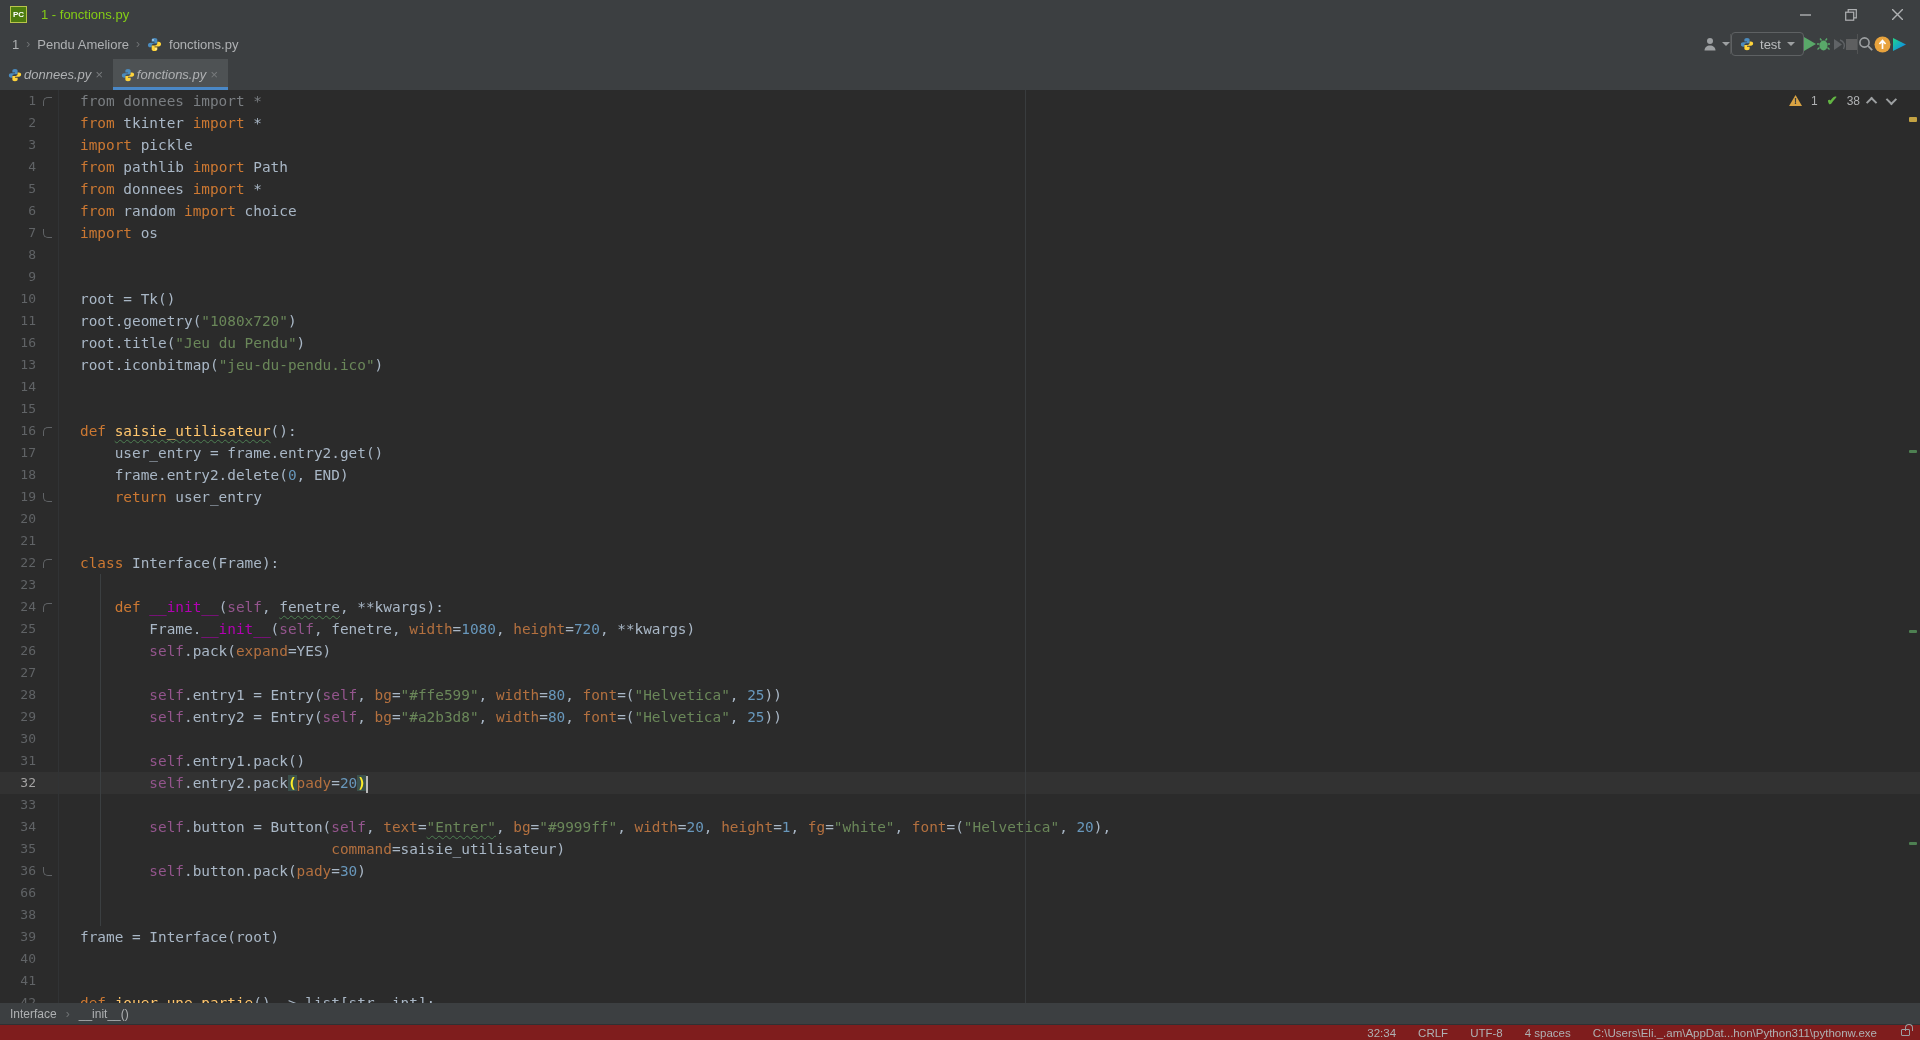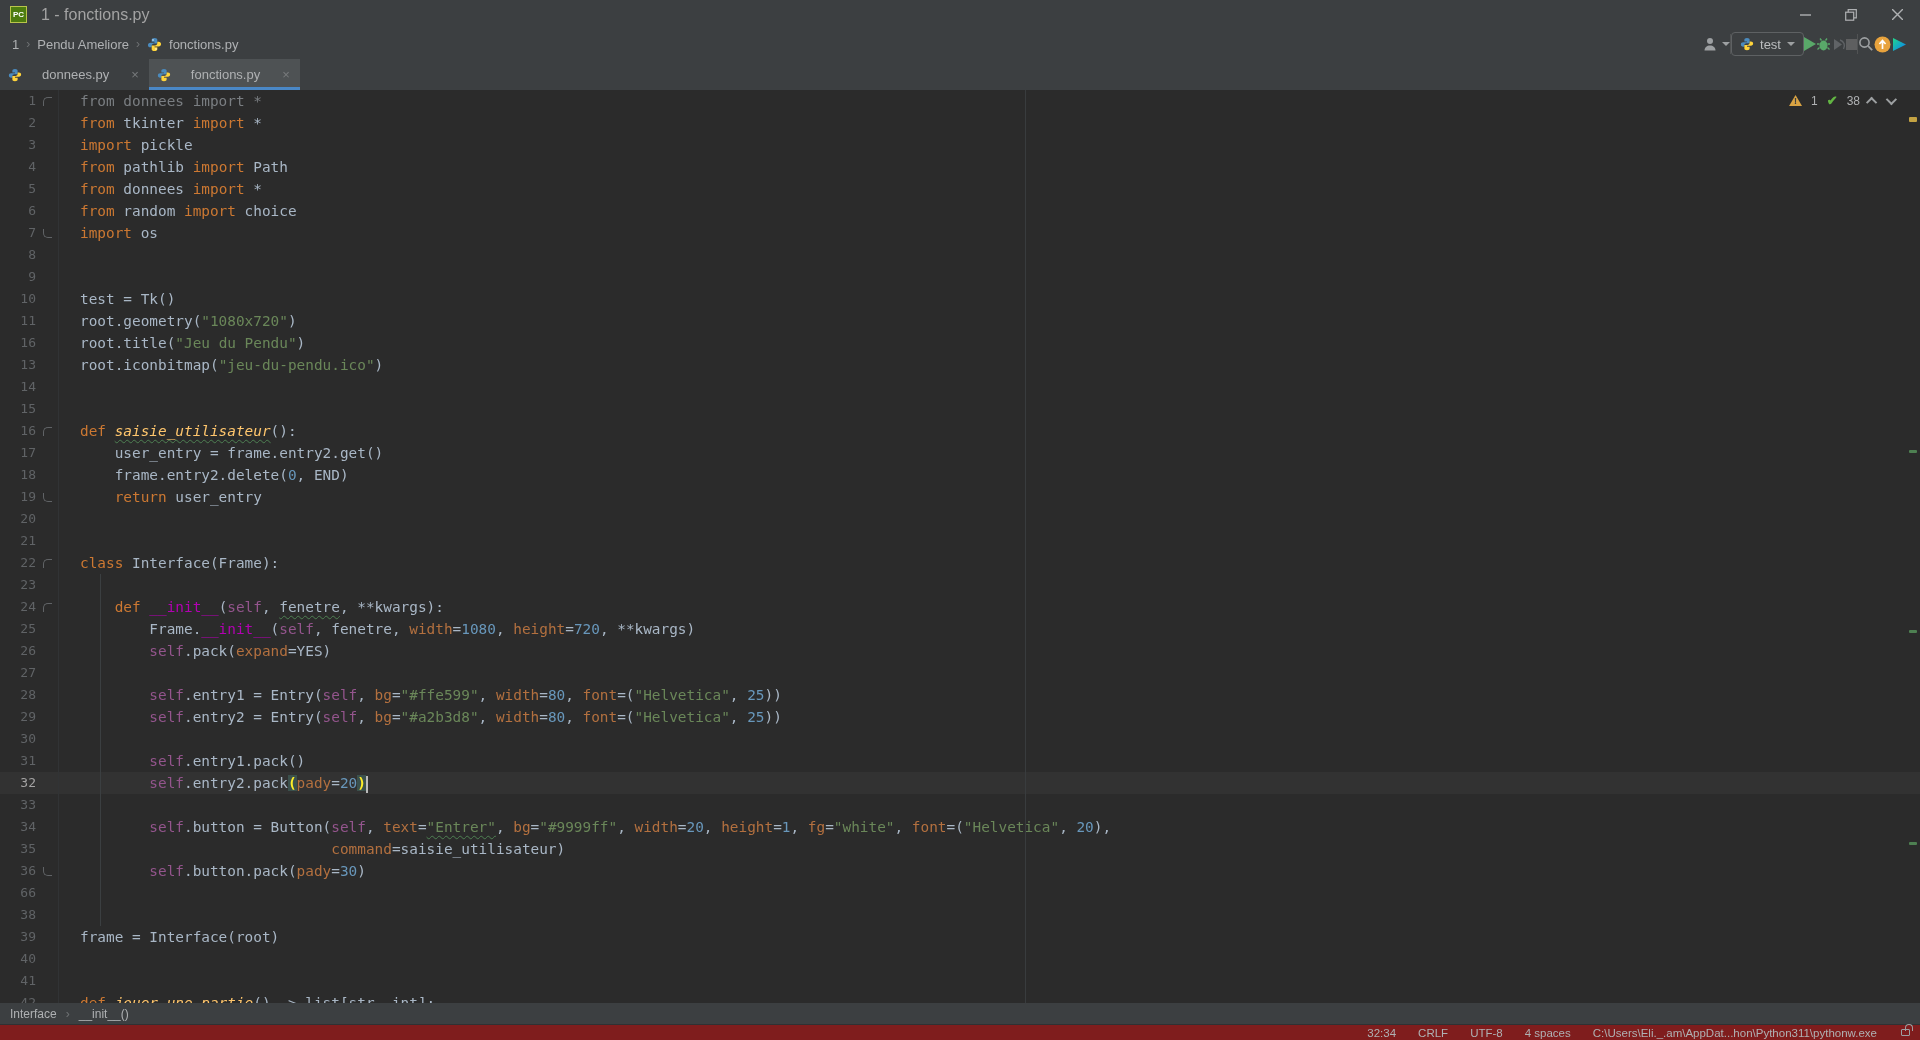--- a/index.html
+++ b/index.html
@@ -5,21 +5,21 @@
   * { margin:0; padding:0; box-sizing:border-box; }
   html,body { width:1920px; height:1040px; overflow:hidden; background:#2B2B2B;
               font-family:"Liberation Sans", sans-serif; }
 
   
   #title-bar { position:absolute; left:0; top:0; width:1920px; height:29px;
                background:#3C3F41; display:flex; align-items:center; }
   #pycharm-logo { width:17px; height:17px; margin-left:10px; background:#4d7c0f;
                   border:1px solid #B9C44B; color:#fff; font-size:8px; font-weight:bold;
                   display:flex; align-items:center; justify-content:center; }
-  #window-title { margin-left:14px; font-size:16px; color:#a3a3a3; }
+  #window-title { margin-left:14px; font-size:13px; color:#84cc16; }
   #win-controls { margin-left:auto; display:flex; height:29px; }
   .win-btn { width:46px; height:29px; display:flex; align-items:center; justify-content:center;
              color:#AFB1B3; font-size:13px; }
   .win-btn svg { stroke:#AFB1B3; }
 
   
   #nav-bar { position:absolute; left:0; top:29px; width:1920px; height:30px;
              background:#3C3F41; display:flex; align-items:center; }
   #breadcrumbs { display:flex; align-items:center; gap:7px; margin-left:12px; font-size:13px; }
   .crumb { color:#AFB1B3; }
@@ -32,22 +32,22 @@
   #run-config .cfg-label { color:#BBBDBF; font-size:13px; }
   .dd-arrow { width:0; height:0; border-left:4px solid transparent; border-right:4px solid transparent;
               border-top:4px solid #9DA0A2; display:inline-block; }
   .play-tri { width:0; height:0; border-top:7px solid transparent; border-bottom:7px solid transparent;
               border-left:12px solid #59A869; }
   .stop-sq { width:11px; height:11px; background:#5E5F60; }
 
   
   #tab-bar { position:absolute; left:0; top:59px; width:1920px; height:31px;
              background:#3C3F41; display:flex; align-items:flex-end; }
-  .etab { height:31px; display:flex; align-items:center; gap:20px; padding:0 10px 0 8px;
-          font-size:13px; color:#AFB1B3; position:relative; }
+  .etab { height:31px; display:flex; align-items:center; gap:2px; padding:0 10px 0 8px;
+          font-size:13px; color:#AFB1B3; position:relative;font-style:italic; }
   .etab.active { background:#4E5254; }
   .etab.active::after { content:""; position:absolute; left:0; right:0; bottom:0; height:3px;
                         background:#4A88C7; }
   .tab-close { color:#787B7D; font-size:13px; margin-left:2px; }
 
   
   #editor { position:absolute; left:0; top:90px; width:1920px; height:913px;
             background:#2B2B2B; overflow:hidden;
             font-family:"DejaVu Sans Mono", monospace; font-size:14.4px; }
   #margin-guide { position:absolute; left:1025px; top:0; width:1px; height:100%; background:#393C3E; }
@@ -60,21 +60,21 @@
   .foldcol { width:22px; flex:none; display:flex; align-items:center; justify-content:center; }
   .fold { width:9px; height:9px; border:1px solid #606366; }
   .fold.open  { border-right:none; border-bottom:none; border-top-left-radius:5px; }
   .fold.close { border-right:none; border-top:none; border-bottom-left-radius:5px; }
   .code-text { padding-left:6px; color:#A9B7C6;margin-left:16px; }
   .tk-k { color:#CC7832; }
   .tk-t { color:#A9B7C6; }
   .tk-s { color:#6A8759; }
   .tk-n { color:#6897BB; }
   .tk-g { color:#7A7E82; }
-  .tk-f { color:#FFC66D;font-style:italic; }
+  .tk-f { color:#FFC66D; }
   .tk-d { color:#B200B2; }
   .tk-se { color:#94558D; }
   .tk-p { color:#B3703F; }
   .tk-m { color:#FFEF28; background:#3B514D; font-weight:bold; }
   .tk-w { text-decoration-line:underline; text-decoration-style:wavy;
           text-decoration-color:#4E8052; text-decoration-thickness:1px; text-underline-offset:3px; }
   .caret { display:inline-block; width:2px; height:17px; background:#BBBBBB; vertical-align:middle; }
 
   
   #inspections { position:absolute; right:26px; top:3px; display:flex; align-items:center; gap:9px;
@@ -243,21 +243,21 @@
   <div id="code-lines">
       <div class="code-row"><span class="ln">1</span><span class="foldcol"><span class="fold open"></span></span><span class="code-text"><span class="tk-g">from donnees import *</span></span></div>
       <div class="code-row"><span class="ln">2</span><span class="foldcol"></span><span class="code-text"><span class="tk-k">from</span><span class="tk-t"> tkinter </span><span class="tk-k">import</span><span class="tk-t"> *</span></span></div>
       <div class="code-row"><span class="ln">3</span><span class="foldcol"></span><span class="code-text"><span class="tk-k">import</span><span class="tk-t"> pickle</span></span></div>
       <div class="code-row"><span class="ln">4</span><span class="foldcol"></span><span class="code-text"><span class="tk-k">from</span><span class="tk-t"> pathlib </span><span class="tk-k">import</span><span class="tk-t"> Path</span></span></div>
       <div class="code-row"><span class="ln">5</span><span class="foldcol"></span><span class="code-text"><span class="tk-k">from</span><span class="tk-t"> donnees </span><span class="tk-k">import</span><span class="tk-t"> *</span></span></div>
       <div class="code-row"><span class="ln">6</span><span class="foldcol"></span><span class="code-text"><span class="tk-k">from</span><span class="tk-t"> random </span><span class="tk-k">import</span><span class="tk-t"> choice</span></span></div>
       <div class="code-row"><span class="ln">7</span><span class="foldcol"><span class="fold close"></span></span><span class="code-text"><span class="tk-k">import</span><span class="tk-t"> os</span></span></div>
       <div class="code-row"><span class="ln">8</span><span class="foldcol"></span><span class="code-text"></span></div>
       <div class="code-row"><span class="ln">9</span><span class="foldcol"></span><span class="code-text"></span></div>
-      <div class="code-row"><span class="ln">10</span><span class="foldcol"></span><span class="code-text"><span class="tk-t">test = Tk()</span></span></div>
+      <div class="code-row"><span class="ln">10</span><span class="foldcol"></span><span class="code-text"><span class="tk-t">root = Tk()</span></span></div>
       <div class="code-row"><span class="ln">11</span><span class="foldcol"></span><span class="code-text"><span class="tk-t">root.geometry(</span><span class="tk-s">"1080x720"</span><span class="tk-t">)</span></span></div>
       <div class="code-row"><span class="ln">16</span><span class="foldcol"></span><span class="code-text"><span class="tk-t">root.title(</span><span class="tk-s">"Jeu du Pendu"</span><span class="tk-t">)</span></span></div>
       <div class="code-row"><span class="ln">13</span><span class="foldcol"></span><span class="code-text"><span class="tk-t">root.iconbitmap(</span><span class="tk-s">"jeu-du-pendu.ico"</span><span class="tk-t">)</span></span></div>
       <div class="code-row"><span class="ln">14</span><span class="foldcol"></span><span class="code-text"></span></div>
       <div class="code-row"><span class="ln">15</span><span class="foldcol"></span><span class="code-text"></span></div>
       <div class="code-row"><span class="ln">16</span><span class="foldcol"><span class="fold open"></span></span><span class="code-text"><span class="tk-k">def </span><span class="tk-f tk-w">saisie_utilisateur</span><span class="tk-t">():</span></span></div>
       <div class="code-row"><span class="ln">17</span><span class="foldcol"></span><span class="code-text"><span class="tk-t">    user_entry = frame.entry2.get()</span></span></div>
       <div class="code-row"><span class="ln">18</span><span class="foldcol"></span><span class="code-text"><span class="tk-t">    frame.entry2.delete(</span><span class="tk-n">0</span><span class="tk-t">, END)</span></span></div>
       <div class="code-row"><span class="ln">19</span><span class="foldcol"><span class="fold close"></span></span><span class="code-text"><span class="tk-t">    </span><span class="tk-k">return</span><span class="tk-t"> user_entry</span></span></div>
       <div class="code-row"><span class="ln">20</span><span class="foldcol"></span><span class="code-text"></span></div>

